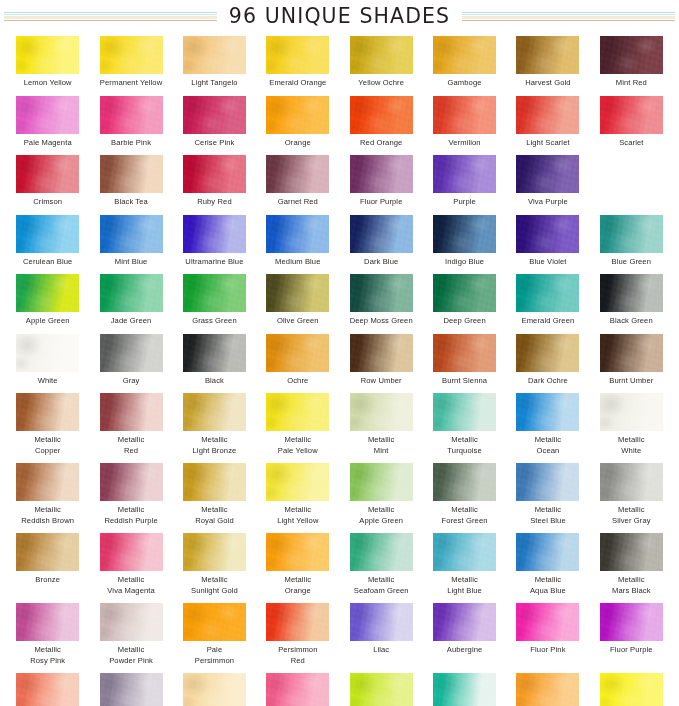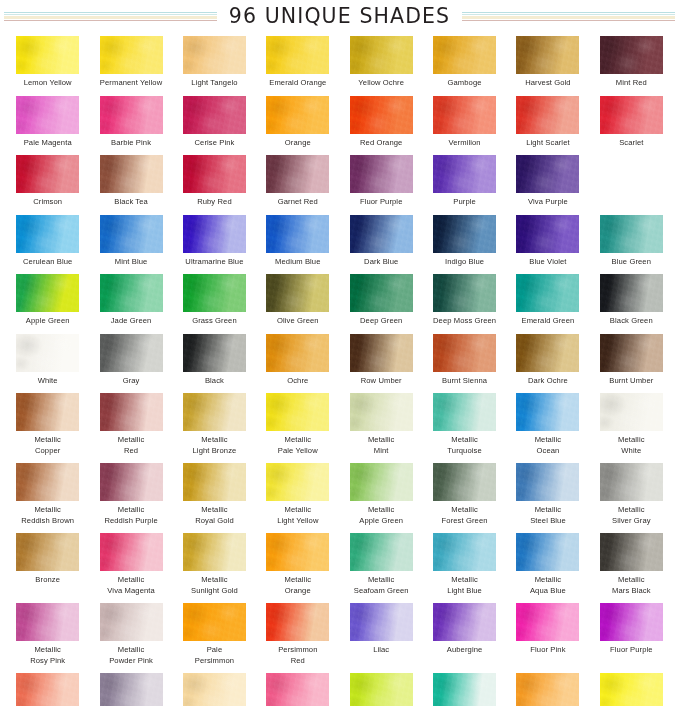--- a/index.html
+++ b/index.html
@@ -424,33 +424,33 @@
       <div class="cell">
         <div class="swatch">
           <div class="wash" style="background: linear-gradient(98deg, rgb(77, 74, 31) 0%, rgb(77, 74, 31) 16%, rgb(207, 196, 108) 74%, rgb(207, 196, 108) 100%);"></div>
           <div class="mottle"></div>
           <div class="grain"></div>
         </div>
         <div class="label">Olive Green</div>
       </div>
       <div class="cell">
         <div class="swatch">
+          <div class="wash" style="background: linear-gradient(96deg, rgb(20, 73, 63) 0%, rgb(20, 73, 63) 16%, rgb(127, 179, 155) 74%, rgb(127, 179, 155) 100%);"></div>
+          <div class="mottle"></div>
+          <div class="grain"></div>
+        </div>
+        <div class="label">Deep Moss Green</div>
+      </div>
+      <div class="cell">
+        <div class="swatch">
           <div class="wash" style="background: linear-gradient(103deg, rgb(4, 107, 62) 0%, rgb(4, 107, 62) 16%, rgb(99, 168, 130) 74%, rgb(99, 168, 130) 100%);"></div>
           <div class="mottle"></div>
           <div class="grain"></div>
         </div>
         <div class="label">Deep Green</div>
-      </div>
-      <div class="cell">
-        <div class="swatch">
-          <div class="wash" style="background: linear-gradient(96deg, rgb(20, 73, 63) 0%, rgb(20, 73, 63) 16%, rgb(127, 179, 155) 74%, rgb(127, 179, 155) 100%);"></div>
-          <div class="mottle"></div>
-          <div class="grain"></div>
-        </div>
-        <div class="label">Deep Moss Green</div>
       </div>
       <div class="cell">
         <div class="swatch">
           <div class="wash" style="background: linear-gradient(101deg, rgb(3, 152, 141) 0%, rgb(3, 152, 141) 16%, rgb(111, 201, 191) 74%, rgb(111, 201, 191) 100%);"></div>
           <div class="mottle"></div>
           <div class="grain"></div>
         </div>
         <div class="label">Emerald Green</div>
       </div>
       <div class="cell">

